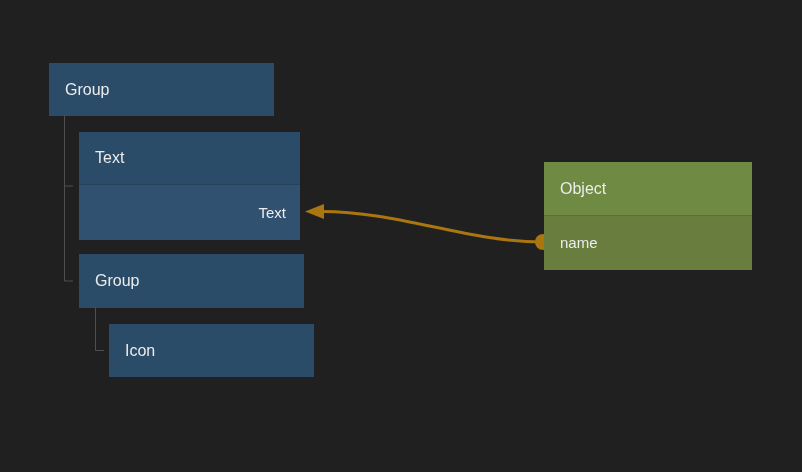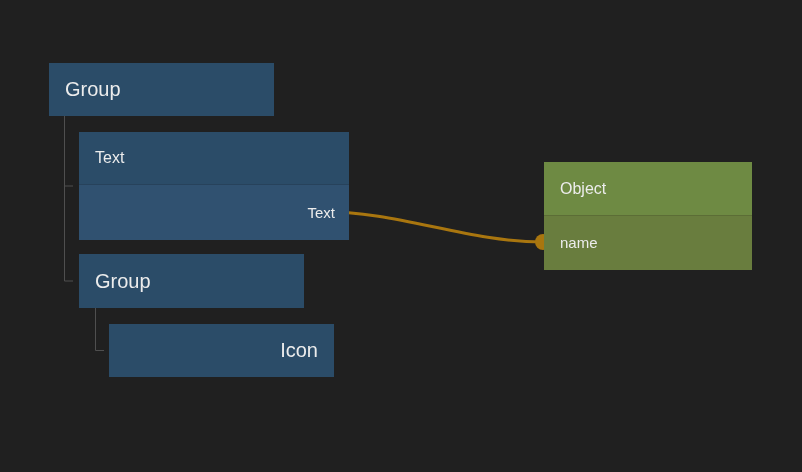--- a/index.html
+++ b/index.html
@@ -40,29 +40,29 @@
   .blue .node-header { background: var(--node_header, #2b4c68); }
   .blue .node-port   { background: var(--node_row, #305170); box-shadow: inset 0 1px 0 rgba(0,0,0,0.18); }
   .blue.simple       { background: var(--node_header, #2b4c68); }
   .port-right { justify-content: flex-end; }
   
   .green .node-header { background: var(--object_header, #6e8a43); }
   .green .node-port   { background: var(--object_row, #697d3e); box-shadow: inset 0 1px 0 rgba(0,0,0,0.12); }
 
   
   #node-group-1 { left: 49px;  top: 63px;  width: 225px; height: 53px; }
-  #node-text    { left: 79px;  top: 132px; width: 270px; }
+  #node-text    { left: 79px;  top: 132px; width: 221px; }
   #node-text .node-header { height: 52px; }
   #node-text .node-port   { height: 56px; }
   #node-group-2 { left: 79px;  top: 254px; width: 225px; height: 54px; }
-  #node-icon    { left: 109px; top: 324px; width: 225px; height: 53px; justify-content: flex-end; }
+  #node-icon    { left: 109px; top: 324px; width: 205px; height: 53px; }
   #node-object  { left: 544px; top: 162px; width: 208px; }
   #node-object .node-header { height: 53px; }
   #node-object .node-port   { height: 55px; }
-  .simple { display: flex; align-items: center; padding: 12px 16px; font-size: 20px; color: var(--text, #ececec); box-sizing: border-box; }
+  .simple { display: flex; align-items: center; padding: 12px 16px; font-size: 16px; color: var(--text, #ececec); box-sizing: border-box; }
 </style>
 </head>
 <body>
 
 <div class="canvas">
 
   <svg class="edge-layer" viewBox="0 0 802 472">
 
     <path d="M64.5,116 L64.5,281 M64.5,186 L73,186 M64.5,281 L73,281" fill="none" stroke-width="1" stroke="#4f4f4f"></path>
     <path d="M95.5,308 L95.5,350.5 L104,350.5" fill="none" stroke-width="1" stroke="#4f4f4f"></path>

